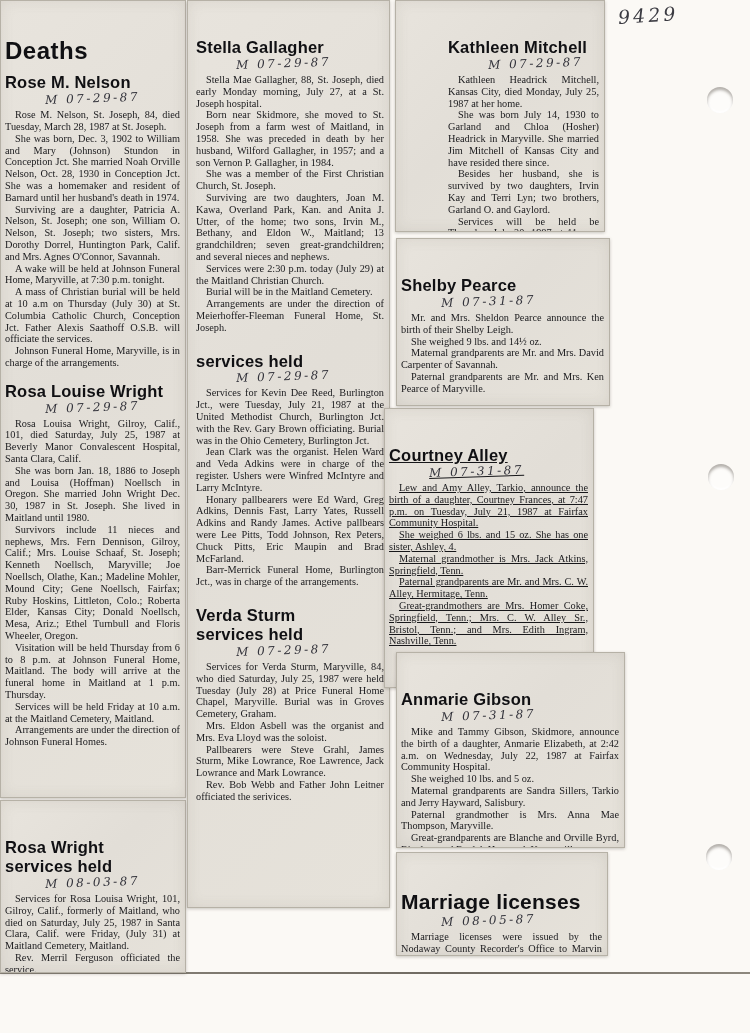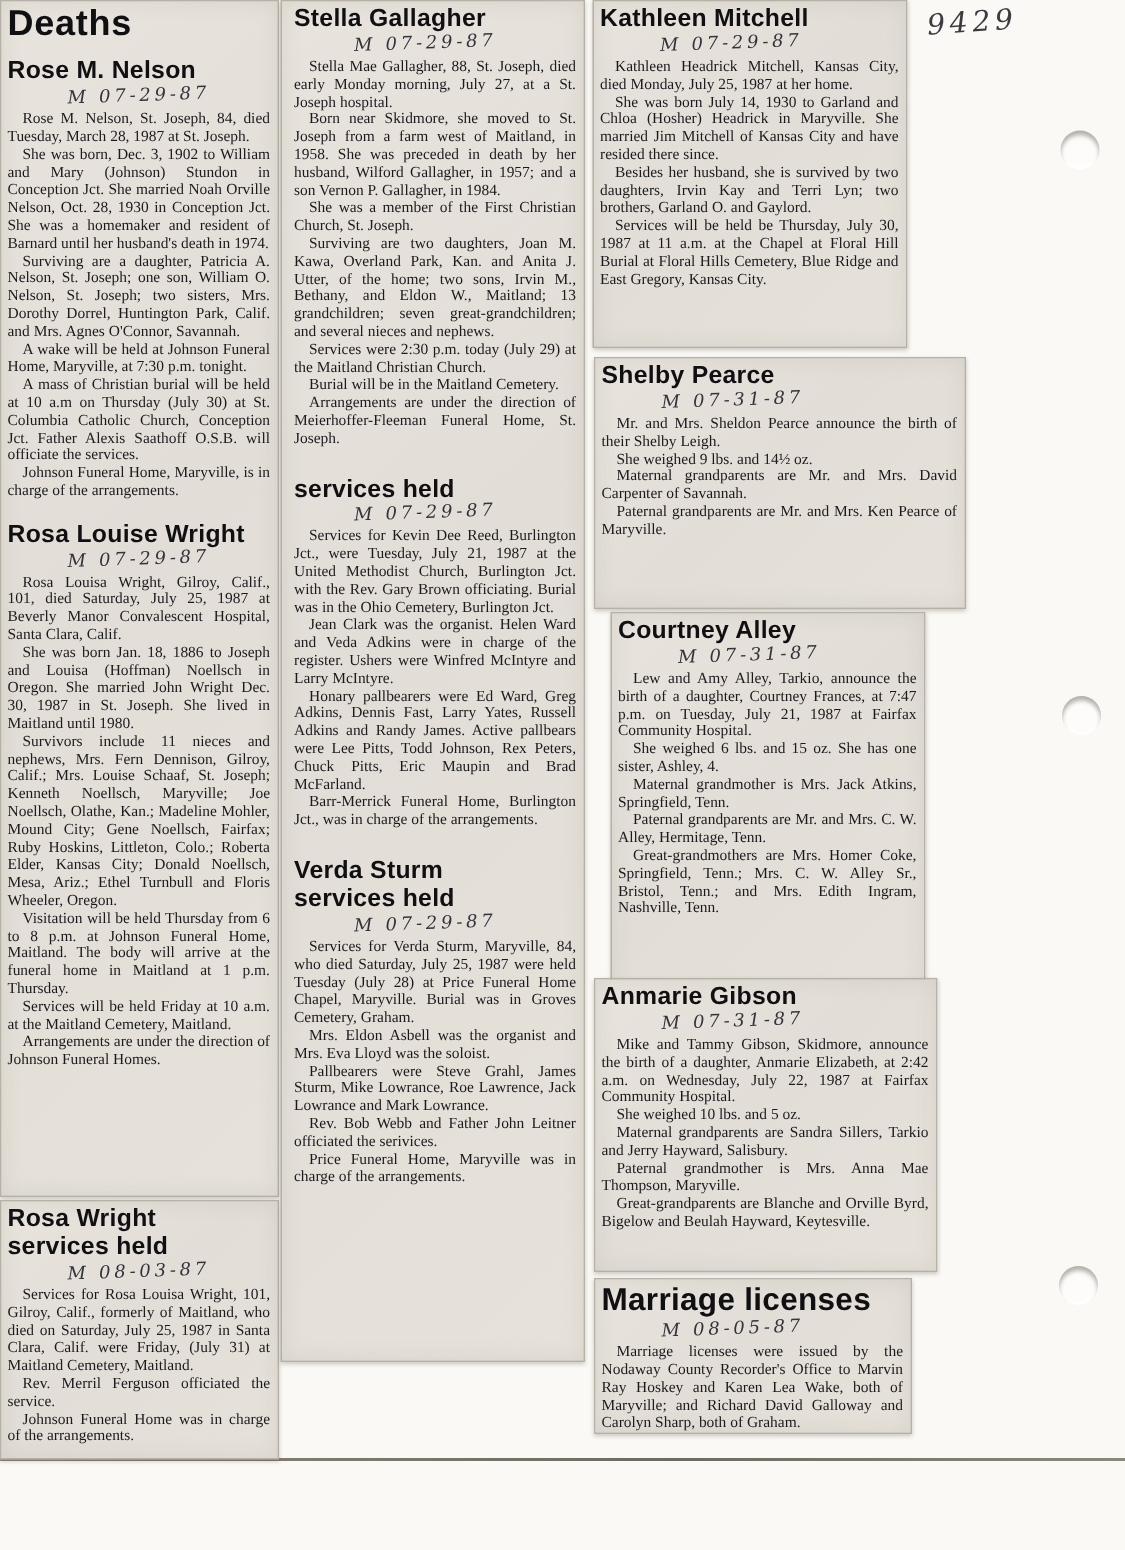--- a/index.html
+++ b/index.html
@@ -25,21 +25,21 @@
     background:linear-gradient(to right,#8d887e,#6f6a61 60%,#8d887e);
   }
   
   .clip{
     position:absolute;box-sizing:border-box;overflow:hidden;
     background:linear-gradient(135deg,#e8e4dd 0%,#e2ded7 45%,#e6e2da 100%);
     border:1px solid #b6b1a6;
     box-shadow:0 1px 3px rgba(70,62,50,.28), inset 0 0 14px rgba(120,112,98,.14);
     color:#17171a;
   }
-  .clip-pad{padding:2px 5px 4px 4px;}
+  .clip-pad{padding:2px 5px 4px 4px;margin-top:35px;}
   h1.section-title{
     margin:0 0 10px 0;
     font-family:"Liberation Sans", sans-serif;font-weight:bold;
     font-size:24px;line-height:1.05;letter-spacing:.5px;color:#101013;
   }
   h2.headline{
     margin:0;
     font-family:"Liberation Sans", sans-serif;font-weight:bold;
     font-size:16.5px;line-height:1.15;letter-spacing:.2px;color:#101013;
   }
@@ -134,52 +134,51 @@
       </article>
 
       <article class="article" style="margin-top:18px;">
         <h2 class="headline">Verda Sturm</h2>
         <h2 class="headline">services held</h2>
         <div class="handwritten">M 07-29-87</div>
         <p class="body">Services for Verda Sturm, Maryville, 84, who died Saturday, July 25, 1987 were held Tuesday (July 28) at Price Funeral Home Chapel, Maryville. Burial was in Groves Cemetery, Graham.</p>
         <p class="body">Mrs. Eldon Asbell was the organist and Mrs. Eva Lloyd was the soloist.</p>
         <p class="body">Pallbearers were Steve Grahl, James Sturm, Mike Lowrance, Roe Lawrence, Jack Lowrance and Mark Lowrance.</p>
         <p class="body">Rev. Bob Webb and Father John Leitner officiated the serivices.</p>
-        <p class="body">Price Funeral Home, Maryville was in charge of the arrangements.</p>
-      </article>
-    </div>
-  </div>
-
-  <div class="clip" style="left:395px;top:0;width:210px;height:232px;">
+      </article>
+    </div>
+  </div>
+
+  <div class="clip" style="left:395px;top:0;width:210px;height:232px;padding-left:48px;">
     <div class="clip-pad">
       <article class="article first">
         <h2 class="headline">Kathleen Mitchell</h2>
         <div class="handwritten">M 07-29-87</div>
         <p class="body">Kathleen Headrick Mitchell, Kansas City, died Monday, July 25, 1987 at her home.</p>
         <p class="body">She was born July 14, 1930 to Garland and Chloa (Hosher) Headrick in Maryville. She married Jim Mitchell of Kansas City and have resided there since.</p>
         <p class="body">Besides her husband, she is survived by two daughters, Irvin Kay and Terri Lyn; two brothers, Garland O. and Gaylord.</p>
         <p class="body">Services will be held be Thursday, July 30, 1987 at 11 a.m. at the Chapel at Floral Hill Burial at Floral Hills Cemetery, Blue Ridge and East Gregory, Kansas City.</p>
       </article>
     </div>
   </div>
 
-  <div class="clip" style="left:396px;top:238px;width:248px;height:168px;">
+  <div class="clip" style="left:396px;top:238px;width:214px;height:168px;">
     <div class="clip-pad">
       <article class="article first">
         <h2 class="headline">Shelby Pearce</h2>
         <div class="handwritten">M 07-31-87</div>
         <p class="body">Mr. and Mrs. Sheldon Pearce announce the birth of their Shelby Leigh.</p>
         <p class="body">She weighed 9 lbs. and 14½ oz.</p>
         <p class="body">Maternal grandparents are Mr. and Mrs. David Carpenter of Savannah.</p>
         <p class="body">Paternal grandparents are Mr. and Mrs. Ken Pearce of Maryville.</p>
       </article>
     </div>
   </div>
 
-  <div class="clip" style="left:407px;top:408px;width:210px;height:280px;">
+  <div class="clip" style="left:384px;top:408px;width:210px;height:280px;text-decoration:underline;">
     <div class="clip-pad">
       <article class="article first">
         <h2 class="headline">Courtney Alley</h2>
         <div class="handwritten">M 07-31-87</div>
         <p class="body">Lew and Amy Alley, Tarkio, announce the birth of a daughter, Courtney Frances, at 7:47 p.m. on Tuesday, July 21, 1987 at Fairfax Community Hospital.</p>
         <p class="body">She weighed 6 lbs. and 15 oz. She has one sister, Ashley, 4.</p>
         <p class="body">Maternal grandmother is Mrs. Jack Atkins, Springfield, Tenn.</p>
         <p class="body">Paternal grandparents are Mr. and Mrs. C. W. Alley, Hermitage, Tenn.</p>
         <p class="body">Great-grandmothers are Mrs. Homer Coke, Springfield, Tenn.; Mrs. C. W. Alley Sr., Bristol, Tenn.; and Mrs. Edith Ingram, Nashville, Tenn.</p>
       </article>

